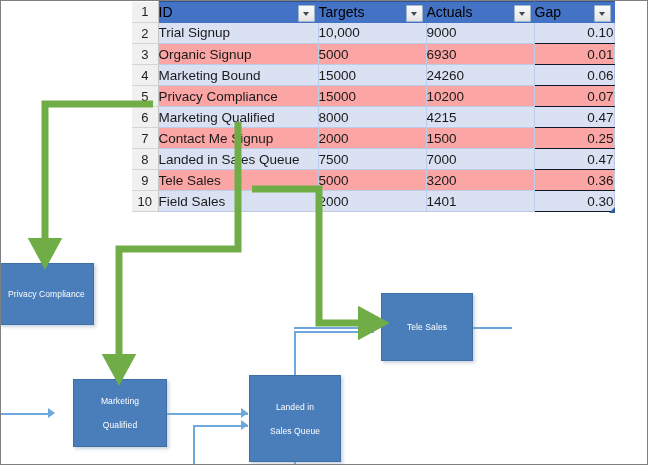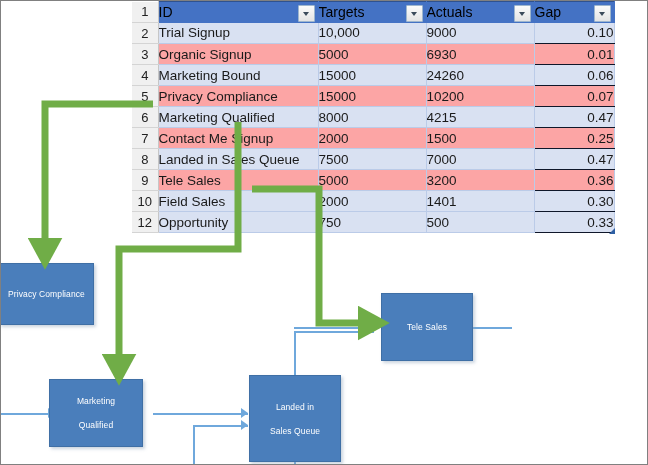--- a/index.html
+++ b/index.html
@@ -191,21 +191,21 @@
 
     <div class="conn conn-h" style="left:293px; top:326px; width:80px;"></div>
     <div class="conn-arrow" style="left:370px; top:321px;"></div>
 
     <div class="conn conn-h" style="left:471px; top:326px; width:40px;"></div>
 
     <div class="shape-box" style="left:-2px; top:262px; width:95px; height:62px;">
       <span>Privacy Compliance</span>
     </div>
 
-    <div class="shape-box" style="left:48px; top:378px; width:94px; height:68px;">
+    <div class="shape-box" style="left:72px; top:378px; width:94px; height:68px;">
       <span>
         <span>Marketing</span><br>
         <span>Qualified</span>
       </span>
     </div>
 
     <div class="shape-box" style="left:248px; top:374px; width:92px; height:87px;">
       <span>
         <span>Landed in</span><br>
         <span>Sales Queue</span>
@@ -305,27 +305,20 @@
             <td class="c-num">3200</td>
             <td class="c-gap">0.36</td>
           </tr>
           <tr class="band">
             <td class="rowhdr">10</td>
             <td class="c-id">Field Sales</td>
             <td class="c-num">2000</td>
             <td class="c-num">1401</td>
             <td class="c-gap">0.30</td>
           </tr>
-          <tr class="band">
-            <td class="rowhdr">12</td>
-            <td class="c-id">Opportunity</td>
-            <td class="c-num">750</td>
-            <td class="c-num">500</td>
-            <td class="c-gap">0.33</td>
-          </tr>
         </tbody>
     </table>
     <div class="resize-handle"></div>
   </div>
 
   <div id="green-layer">
     <svg width="646" height="463" viewBox="0 0 646 463" xmlns="http://www.w3.org/2000/svg">
       <defs>
         <marker id="gh" markerWidth="5" markerHeight="5" refX="2.2" refY="2.5" orient="auto" markerUnits="strokeWidth">
           <path d="M0,0 L0,5 L4.6,2.5 z" fill="#70AD47"></path>

